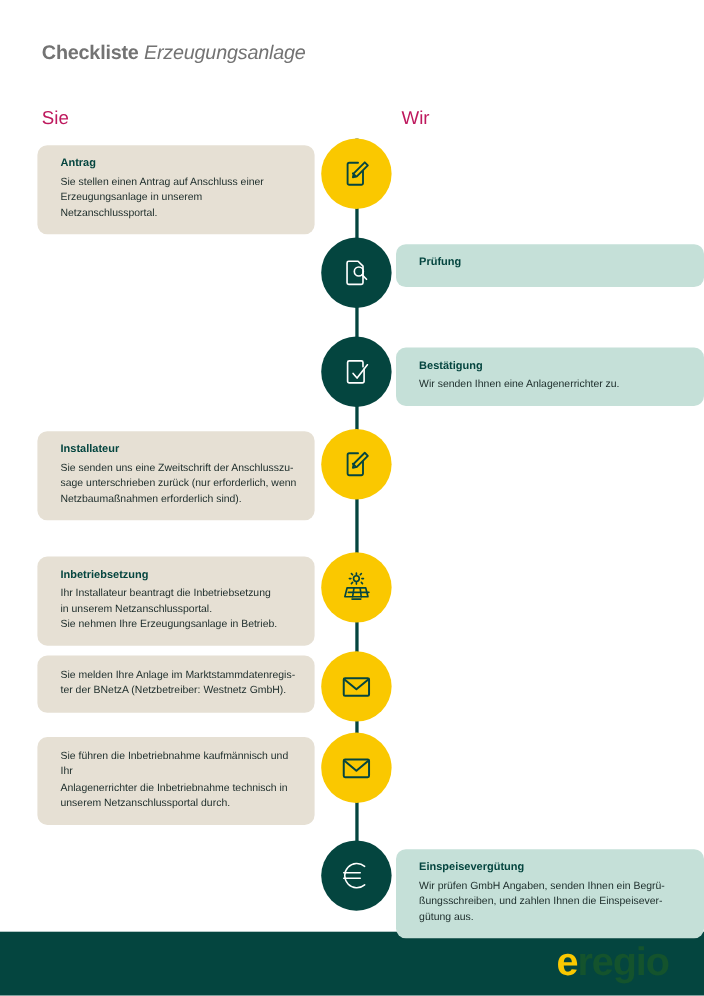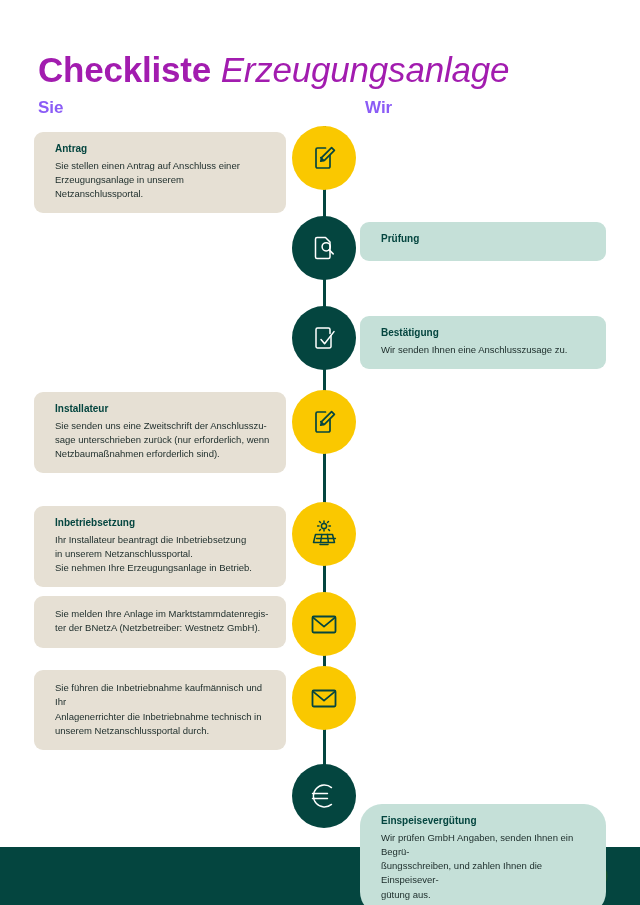--- a/index.html
+++ b/index.html
@@ -12,34 +12,34 @@
     height: 905px;
     position: relative;
     font-family: "Liberation Sans", "DejaVu Sans", sans-serif;
     overflow: hidden;
   }
 
   
   #page-title {
     position: absolute;
     left: 38px;
-    top: 50px;
-    font-size: 35px;
-    color: #a21caf;
+    top: 38px;
+    font-size: 18px;
+    color: #737373;
     letter-spacing: -0.2px;
     white-space: nowrap;
   }
   #page-title .t-bold { font-weight: 700; }
   #page-title .t-italic { font-style: italic; font-weight: 400; }
 
   .col-head {
     position: absolute;
     font-size: 17px;
-    font-weight: 700;
-    color: #8b5cf6;
+    font-weight: 400;
+    color: #be185d;
   }
   #col-head-left  { left: 38px;  top: 98px; }
   #col-head-right { left: 365px; top: 98px; }
 
   
   #timeline-line {
     position: absolute;
     left: 323px;
     top: 126px;
     width: 3px;
@@ -78,21 +78,21 @@
     padding: 11px 14px 12px 21px;
     box-sizing: border-box;
   }
   .card.left {
     left: 34px;
     width: 252px;
     background: #e6e0d4;
   }
   .card.right {
     left: 360px;
-    width: 246px;
+    width: 280px;
     background: #c5e0d8;
   }
   .card-title {
     font-size: 10px;
     font-weight: 700;
     color: #04453f;
     margin-bottom: 3px;
     line-height: 1.25;
   }
   .card-body {
@@ -164,21 +164,21 @@
             <path d="M21 13V24a1.5 1.5 0 0 1-1.5 1.5H8A1.5 1.5 0 0 1 6.5 24V6A1.5 1.5 0 0 1 8 4.5h8.5L21 9z"></path>
             <circle cx="17.2" cy="13.8" r="4.1"></circle>
             <path d="M20.2 16.9l4 4"></path>
           </svg>
         </span>
       </div>
     </div>
     <div class="step" style="top: 0px;">
       <div class="card right" style="top: 316px;">
         <div class="card-title">Bestätigung</div>
-        <div class="card-body">Wir senden Ihnen eine Anschlusszusage zu.</div>
+        <div class="card-body">Wir senden Ihnen eine Anlagenerrichter zu.</div>
       </div>
       <div class="node green" style="top: 306px;">
         <span>
           <svg width="30" height="30" viewBox="0 0 30 30" fill="none" stroke="#ffffff" stroke-width="1.5" stroke-linecap="round" stroke-linejoin="round">
             <path d="M22 12.5V23.5a1.5 1.5 0 0 1-1.5 1.5H8.5A1.5 1.5 0 0 1 7 23.5V6.5A1.5 1.5 0 0 1 8.5 5h11A1.5 1.5 0 0 1 21 6.5v4"></path>
             <path d="M12 16.5l3.6 4.2L25 8.6"></path>
           </svg>
         </span>
       </div>
     </div>
@@ -241,21 +241,21 @@
       <div class="node yellow" style="top: 666px;">
         <span>
           <svg width="32" height="32" viewBox="0 0 32 32" fill="none" stroke="#04453f" stroke-width="1.8" stroke-linecap="round" stroke-linejoin="round">
             <rect x="4.5" y="8.5" width="23" height="16" rx="1.2"></rect>
             <path d="M4.9 9.4L16 18.6 27.1 9.4"></path>
           </svg>
         </span>
       </div>
     </div>
     <div class="step" style="top: 0px;">
-      <div class="card right" style="top: 804px; border-radius: 22px;">
+      <div class="card right" style="top: 772px;">
         <div class="card-title">Einspeisevergütung</div>
         <div class="card-body">Wir prüfen GmbH Angaben, senden Ihnen ein Begrü-
 ßungsschreiben, und zahlen Ihnen die Einspeisever-
 gütung aus.</div>
       </div>
       <div class="node green" style="top: 764px;">
         <span>
           <svg width="36" height="36" viewBox="0 0 36 36" fill="none" stroke="#ffffff" stroke-width="1.4" stroke-linecap="round" stroke-linejoin="round">
             <path d="M25.5 9.6a11 11 0 1 0 0 16.8"></path>
             <path d="M6.5 15.5h15M6.5 20.5h15"></path>

